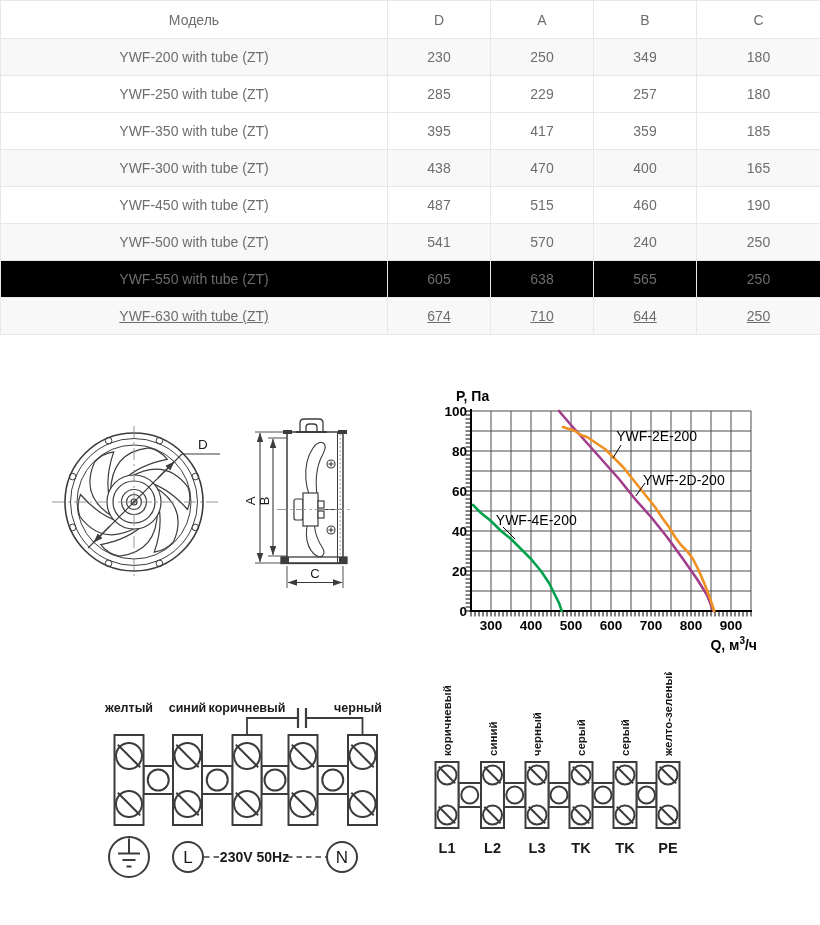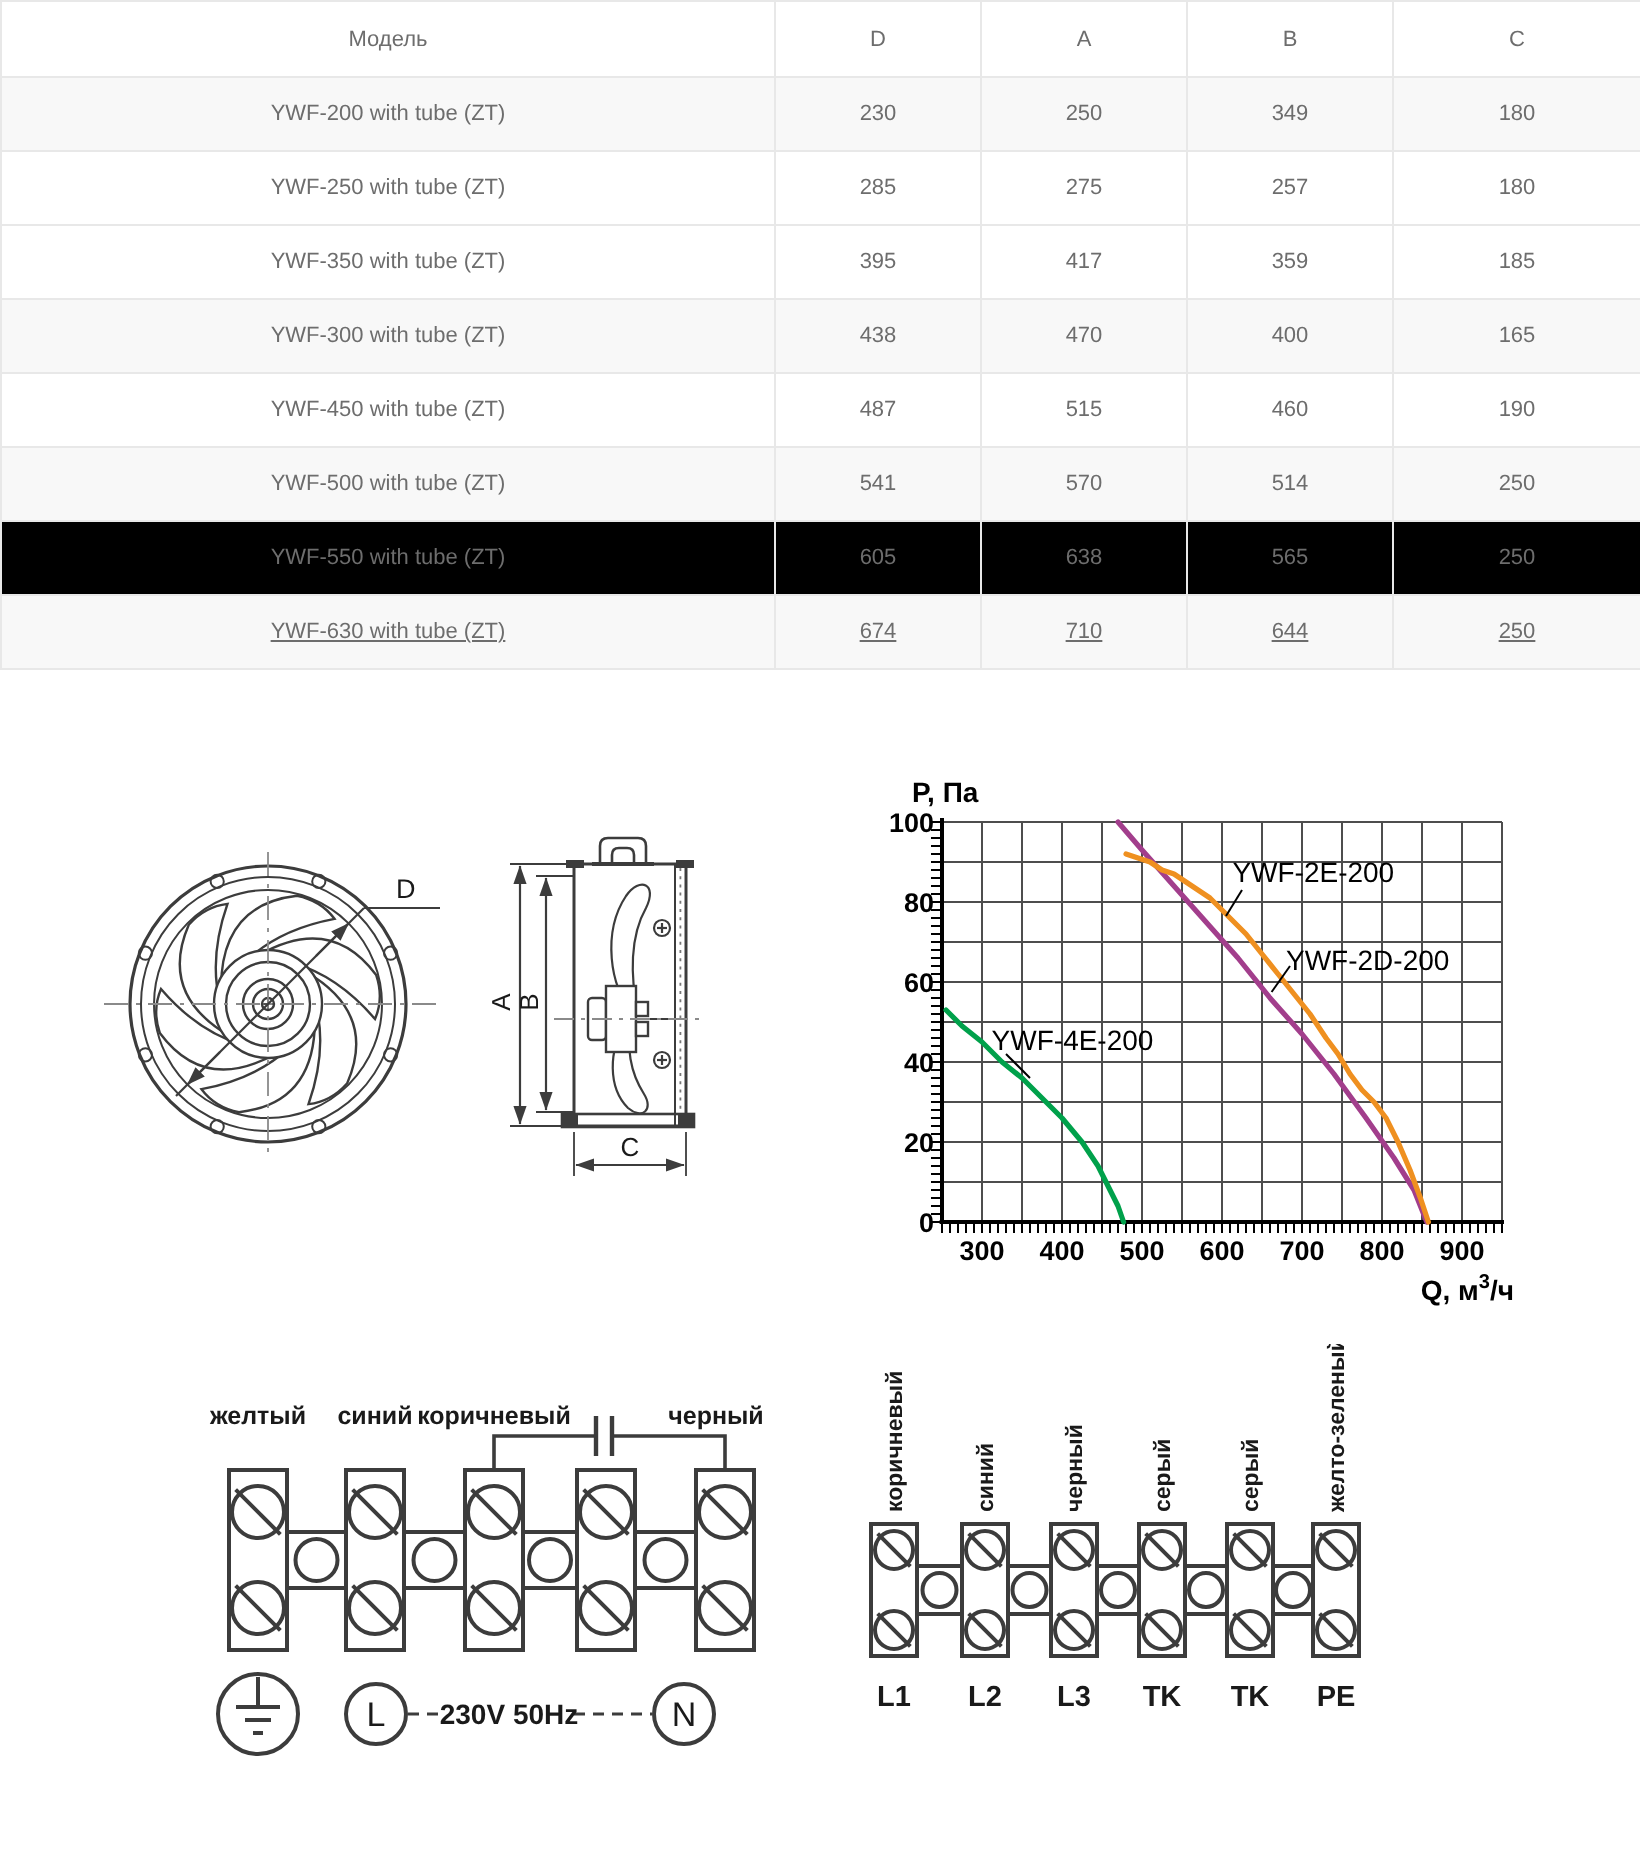--- a/index.html
+++ b/index.html
@@ -1,18 +1,18 @@
 <!DOCTYPE html>
 <html><head>
 <meta charset="utf-8">
 <style>
   html,body{margin:0;padding:0;background:#fff;}
   .page{position:relative;width:820px;height:925px;background:#fff;overflow:hidden;
         font-family:"Liberation Sans","DejaVu Sans",sans-serif;}
-  .dim-table{width:820px;border-collapse:collapse;table-layout:fixed;font-size:11px;}
+  .dim-table{width:820px;border-collapse:collapse;table-layout:fixed;font-size:14px;}
   .dim-table th,.dim-table td{border:1px solid var(--tbl-border,#e8e8e8);text-align:center;
         padding:0;font-weight:400;}
   .dim-table th{height:37px;}
   .dim-table td{height:36px;}
   svg{position:absolute;}
   svg text{font-family:"Liberation Sans","DejaVu Sans",sans-serif;}
   #fan-front{left:50px;top:418px;}
   #fan-side{left:243px;top:410px;}
   #perf-chart{left:443px;top:388px;}
   #wiring-single{left:85px;top:692px;}
@@ -44,21 +44,21 @@
         <tr style="background: rgb(248, 248, 248);">
           <td>YWF-200 with tube (ZT)</td>
           <td>230</td>
           <td>250</td>
           <td>349</td>
           <td>180</td>
         </tr>
         <tr style="background: rgb(255, 255, 255);">
           <td>YWF-250 with tube (ZT)</td>
           <td>285</td>
-          <td>275</td>
+          <td>229</td>
           <td>257</td>
           <td>180</td>
         </tr>
         <tr style="background: rgb(255, 255, 255);">
           <td>YWF-350 with tube (ZT)</td>
           <td>395</td>
           <td>417</td>
           <td>359</td>
           <td>185</td>
         </tr>
@@ -73,21 +73,21 @@
           <td>YWF-450 with tube (ZT)</td>
           <td>487</td>
           <td>515</td>
           <td>460</td>
           <td>190</td>
         </tr>
         <tr style="background: rgb(248, 248, 248);">
           <td>YWF-500 with tube (ZT)</td>
           <td>541</td>
           <td>570</td>
-          <td>514</td>
+          <td>240</td>
           <td>250</td>
         </tr>
         <tr style="background: #000000;">
           <td>YWF-550 with tube (ZT)</td>
           <td>605</td>
           <td>638</td>
           <td>565</td>
           <td>250</td>
         </tr>
         <tr style="background: rgb(248, 248, 248); text-decoration: underline;">

